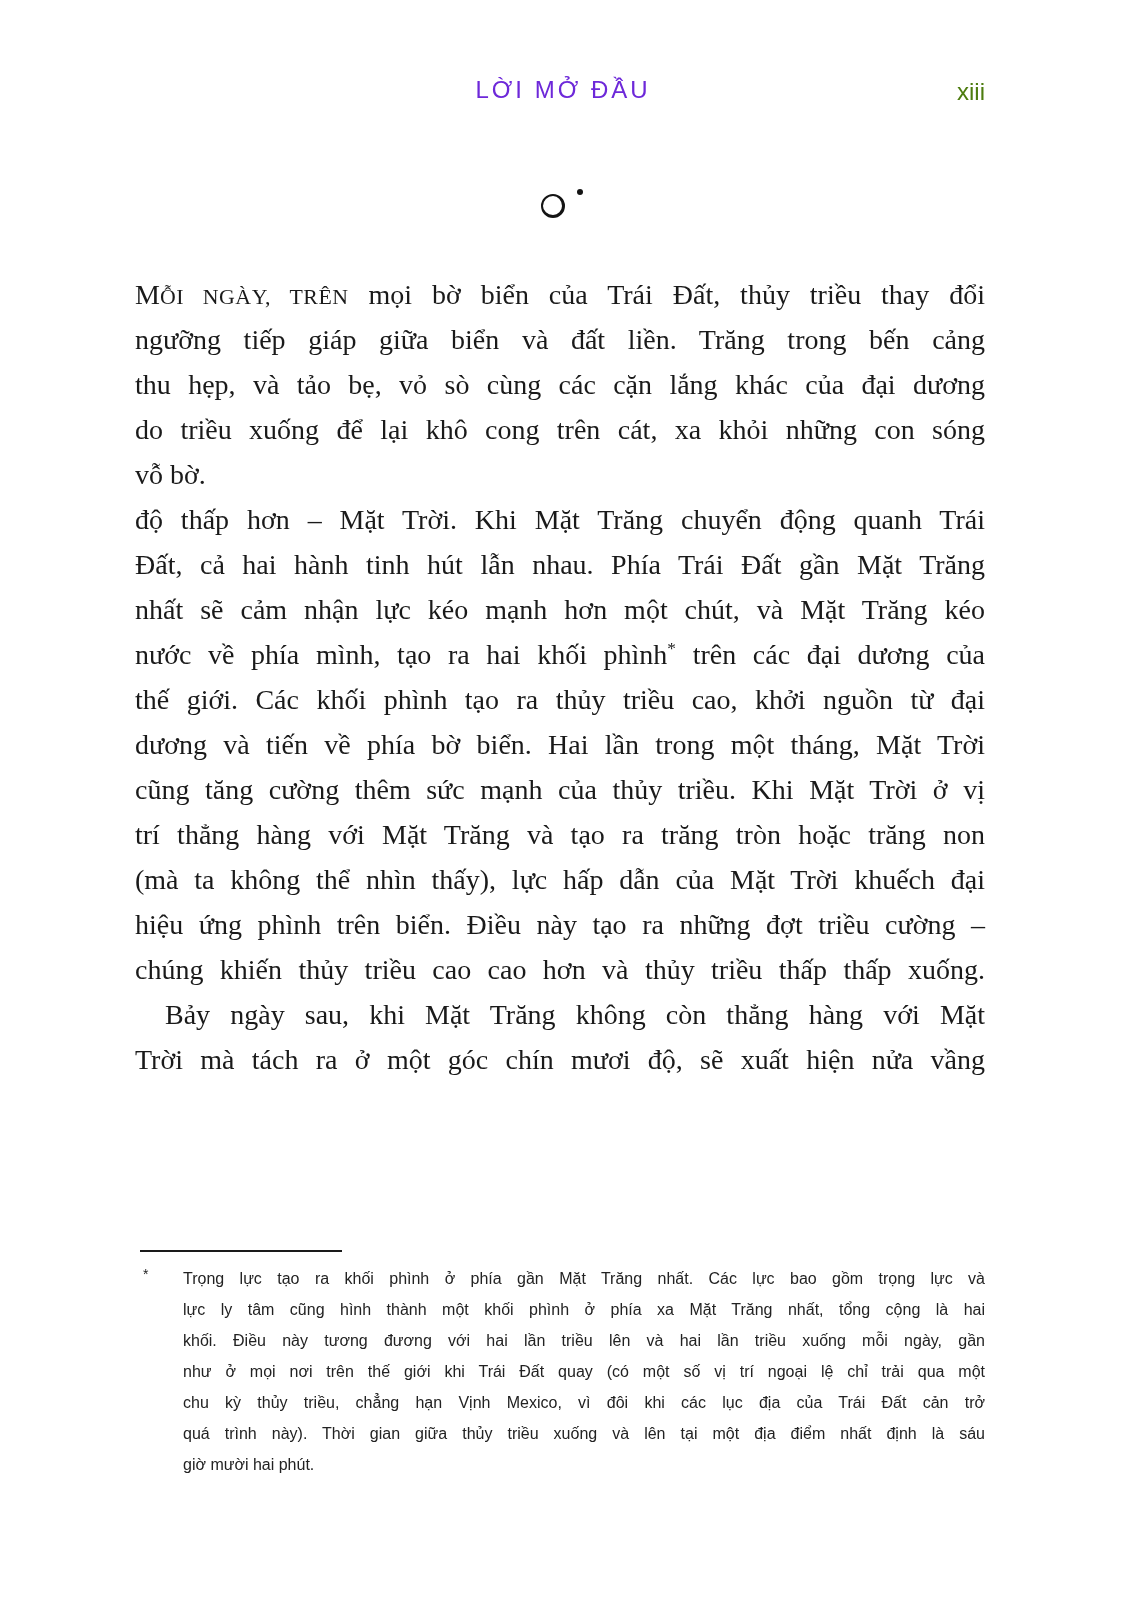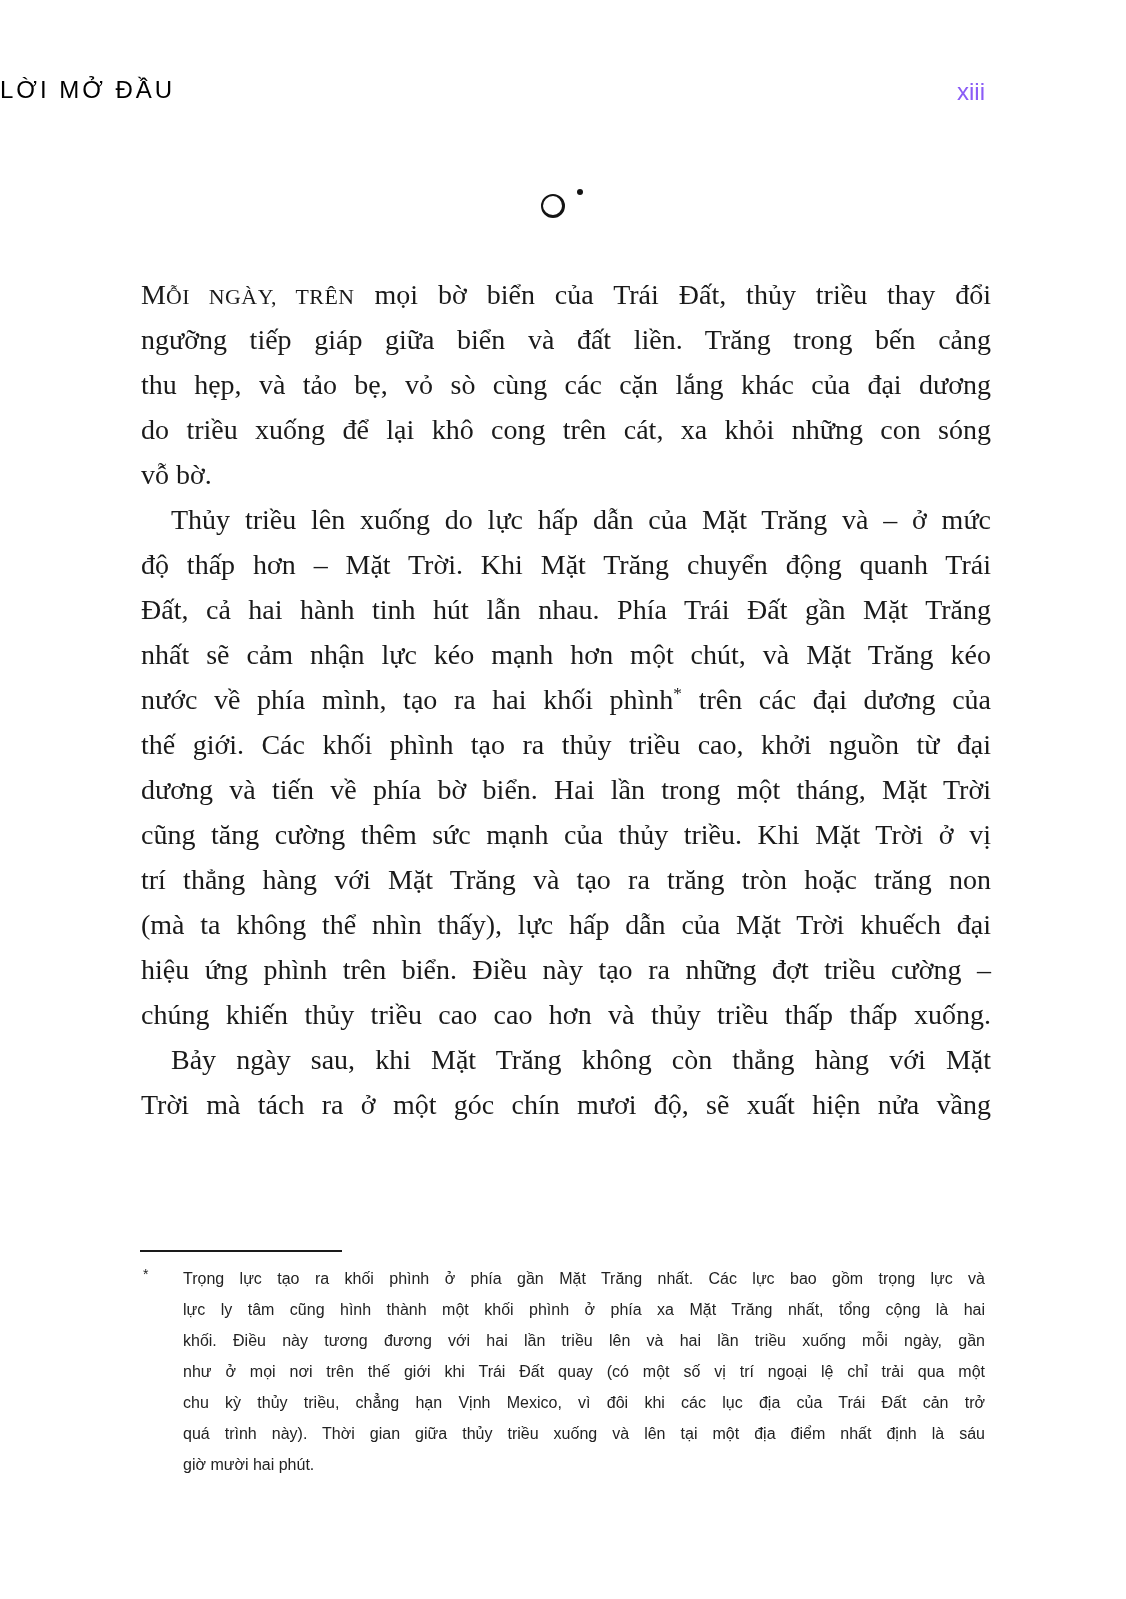--- a/index.html
+++ b/index.html
@@ -7,40 +7,41 @@
     position:relative;
     width:1126px;height:1599px;
     background:#ffffff;
     font-family:"Liberation Serif","DejaVu Serif",serif;
     color:#1a1a1a;
     overflow:hidden;
     margin:0 auto;
   }
   .running-title{
     position:absolute;top:76px;left:0;right:0;
+    text-align:center;
     font-family:"Liberation Sans","DejaVu Sans",sans-serif;
-    font-size:24px;letter-spacing:3px;color:#000000;
+    font-size:24px;letter-spacing:3px;color:#6d28d9;
   }
   .page-number{
     position:absolute;top:78px;right:141px;
     font-family:"Liberation Sans","DejaVu Sans",sans-serif;
-    font-size:24px;color:#8b5cf6;
+    font-size:24px;color:#4d7c0f;
   }
   .ornament{position:absolute;left:541px;top:186px;width:46px;height:32px;}
   .orn-circle{
     position:absolute;left:0;top:8px;width:19px;height:19px;
     border:2.5px solid #141414;border-right-width:3.5px;border-bottom-width:3px;
     border-radius:50%;
   }
   .orn-dot{
     position:absolute;left:36px;top:3px;width:6px;height:6px;
     background:#141414;border-radius:50%;
   }
   .bodytext{
-    position:absolute;left:141px;top:272px;width:850px;
+    position:absolute;left:135px;top:272px;width:850px;
   }
   .line{
     height:45px;line-height:45px;
     font-size:28px;
     text-align:justify;
     text-align-last:justify;
     white-space:normal;
   }
   .line.short{text-align-last:left;}
   .line.indent{padding-left:30px;}
@@ -83,21 +84,20 @@
   </div>
 
   <div class="bodytext">
 
     <div class="line"><span class="leadcap">M</span><span class="smallcaps">ỖI NGÀY, TRÊN</span><span> mọi bờ biển của Trái Đất, thủy triều thay đổi</span></div>
     <div class="line">ngưỡng tiếp giáp giữa biển và đất liền. Trăng trong bến cảng</div>
     <div class="line">thu hẹp, và tảo bẹ, vỏ sò cùng các cặn lắng khác của đại dương</div>
     <div class="line">do triều xuống để lại khô cong trên cát, xa khỏi những con sóng</div>
     <div class="line short">vỗ bờ.</div>
 
-    <div class="line indent">Thủy triều lên xuống do lực hấp dẫn của Mặt Trăng và – ở mức</div>
     <div class="line">độ thấp hơn – Mặt Trời. Khi Mặt Trăng chuyển động quanh Trái</div>
     <div class="line">Đất, cả hai hành tinh hút lẫn nhau. Phía Trái Đất gần Mặt Trăng</div>
     <div class="line">nhất sẽ cảm nhận lực kéo mạnh hơn một chút, và Mặt Trăng kéo</div>
     <div class="line"><span>nước về phía mình, tạo ra hai khối phình</span><span class="fnref">*</span><span> trên các đại dương của</span></div>
     <div class="line">thế giới. Các khối phình tạo ra thủy triều cao, khởi nguồn từ đại</div>
     <div class="line">dương và tiến về phía bờ biển. Hai lần trong một tháng, Mặt Trời</div>
     <div class="line">cũng tăng cường thêm sức mạnh của thủy triều. Khi Mặt Trời ở vị</div>
     <div class="line">trí thẳng hàng với Mặt Trăng và tạo ra trăng tròn hoặc trăng non</div>
     <div class="line">(mà ta không thể nhìn thấy), lực hấp dẫn của Mặt Trời khuếch đại</div>
     <div class="line">hiệu ứng phình trên biển. Điều này tạo ra những đợt triều cường –</div>

